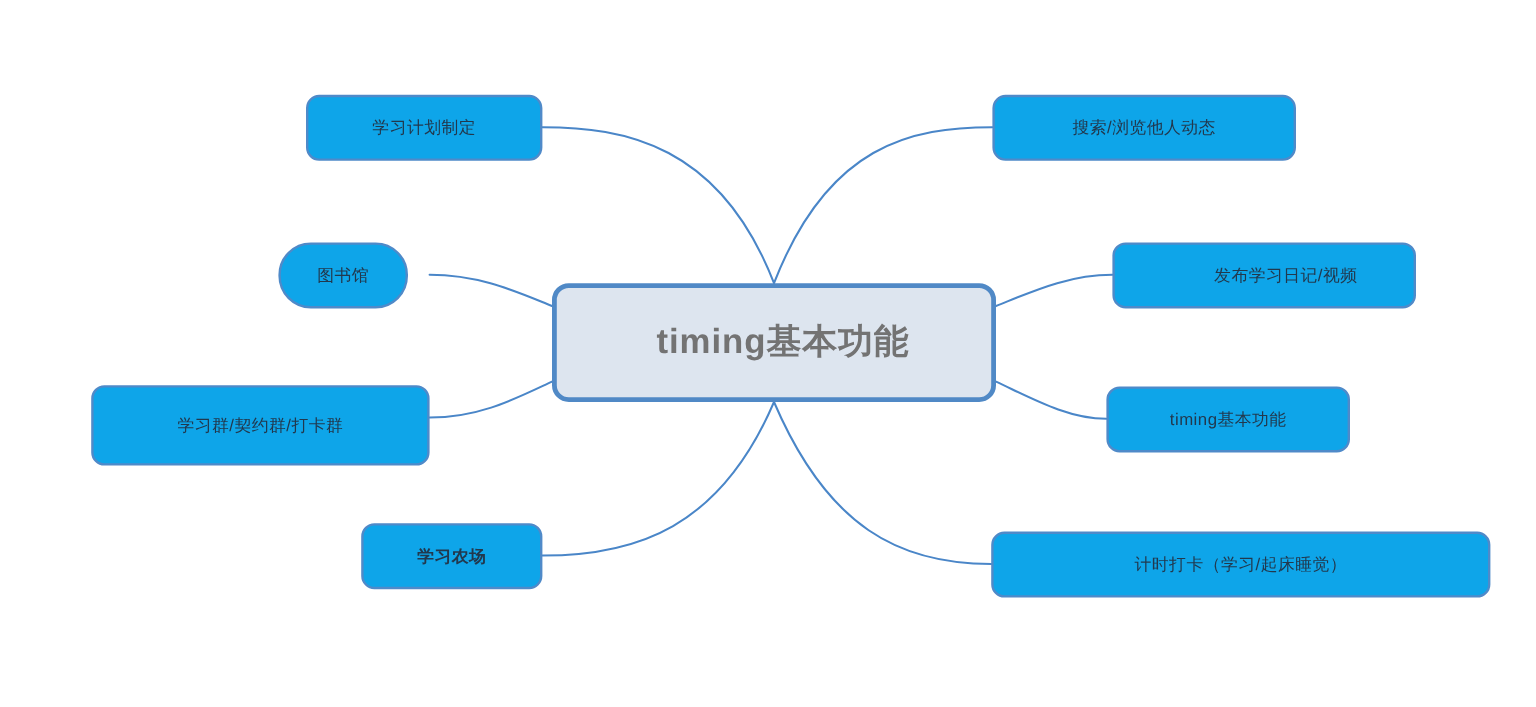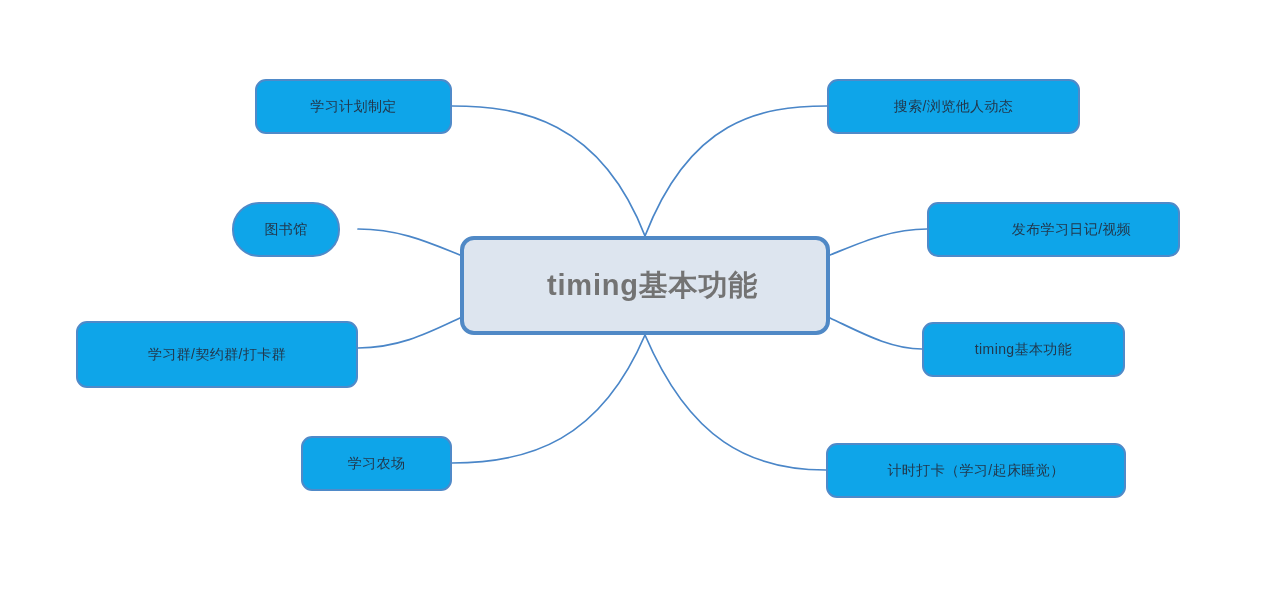--- a/index.html
+++ b/index.html
@@ -72,19 +72,19 @@
         <path d="M 927 229 C 890 229 860 243 830 255" class="connector" stroke="#4a86c8"></path>
         <path d="M 922 349 C 890 349 860 332 830 318" class="connector" stroke="#4a86c8"></path>
         <path d="M 826 470 C 750 470 690 440 645 335" class="connector" stroke="#4a86c8"></path>
       </g>
   </svg>
   <div id="node-layer">
       <div class="node-box node-central" style="left: 460px; top: 236px; width: 370px; height: 99px;">timing基本功能</div>
       <div class="node-box" style="left: 255px; top: 79px; width: 197px; height: 55px;">学习计划制定</div>
       <div class="node-box" style="left: 232px; top: 202px; width: 108px; height: 55px; border-radius: 27px;">图书馆</div>
       <div class="node-box" style="left: 76px; top: 321px; width: 282px; height: 67px;">学习群/契约群/打卡群</div>
-      <div class="node-box" style="left: 301px; top: 436px; width: 151px; height: 55px;">学习农场</div>
+      <div class="node-box" style="left: 301px; top: 436px; width: 151px; height: 55px; font-weight: bold;">学习农场</div>
       <div class="node-box" style="left: 827px; top: 79px; width: 253px; height: 55px;">搜索/浏览他人动态</div>
       <div class="node-box" style="left: 927px; top: 202px; width: 253px; height: 55px; padding-left: 36px;">发布学习日记/视频</div>
       <div class="node-box" style="left: 922px; top: 322px; width: 203px; height: 55px;">timing基本功能</div>
-      <div class="node-box" style="left: 826px; top: 443px; width: 300px; height: 55px;">计时打卡（学习/起床睡觉）</div>
+      <div class="node-box" style="left: 826px; top: 443px; width: 416px; height: 55px;">计时打卡（学习/起床睡觉）</div>
     </div>
 </div>
 
 </body></html>

